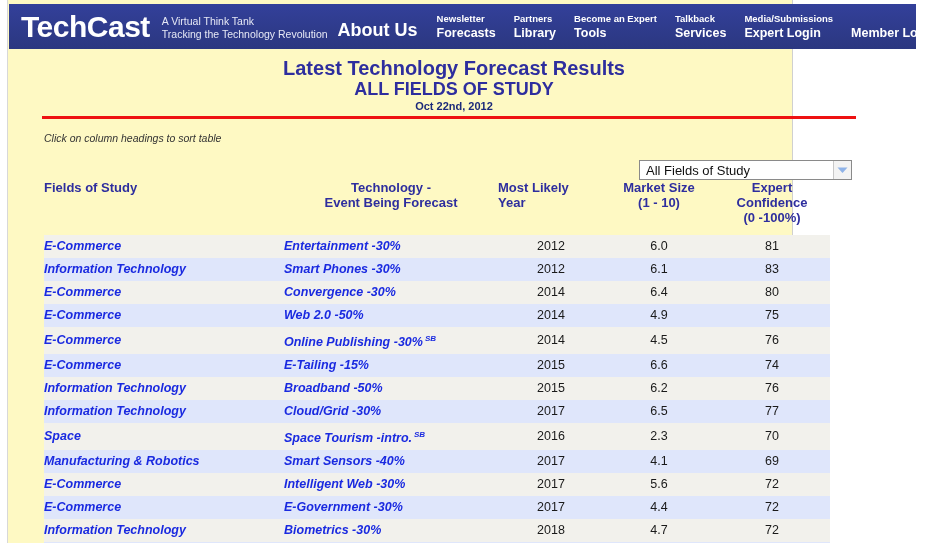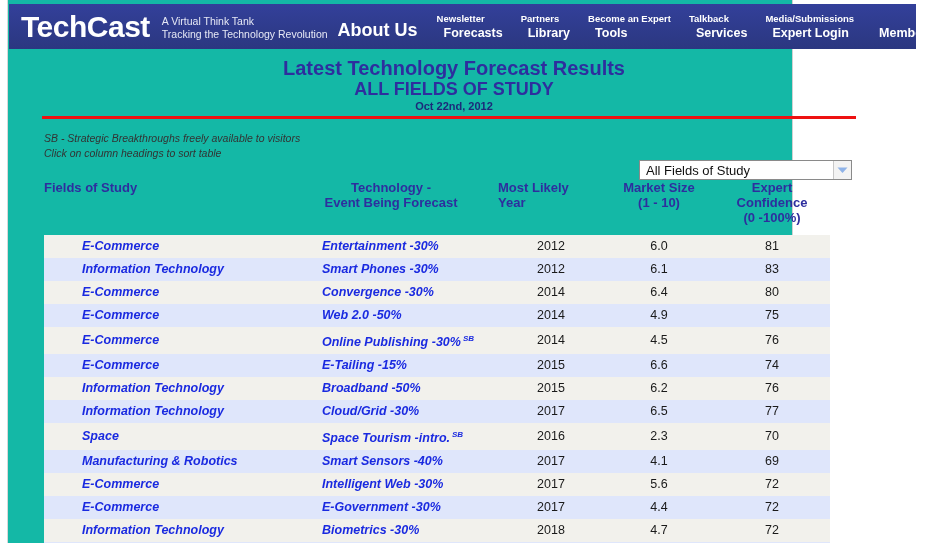--- a/index.html
+++ b/index.html
@@ -13,21 +13,21 @@
     overflow: hidden;
     background: #ffffff;
     font-family: "Liberation Sans", sans-serif;
     -webkit-font-smoothing: antialiased;
   }
 
   .page-frame {
     position: relative;
     width: 804px;
     height: 543px;
-    background: #14b8a6;
+    background: #fef9c3;
     box-sizing: border-box;
   }
 
   
   .rail-left {
     position: absolute;
     left: 0; top: 0;
     width: 8px; height: 543px;
     background: #ffffff;
     border-right: 1px solid #d8d8d8;
@@ -90,21 +90,20 @@
     text-decoration: none;
     cursor: pointer;
   }
   .nav-bottom {
     color: #ffffff;
     font-size: 12.5px;
     font-weight: bold;
     line-height: 16px;
     text-decoration: none;
     cursor: pointer;
-    margin-left: 7px;
   }
   .nav-single {
     color: #ffffff;
     font-size: 18px;
     font-weight: bold;
     line-height: 16px;
     text-decoration: none;
     padding: 0 10px;
     white-space: nowrap;
     cursor: pointer;
@@ -252,21 +251,20 @@
   .cell-year { text-align: center; }
 
   a.dlink {
     color: #1a2ae0;
     font-weight: bold;
     font-style: italic;
     text-decoration: none;
     font-size: 12.5px;
     white-space: nowrap;
     cursor: pointer;
-    padding-left: 38px;
   }
 
   sup.sb {
     font-size: 8px;
     font-weight: bold;
     font-style: italic;
     color: #1a2ae0;
     vertical-align: super;
     margin-left: 2px;
   }
@@ -325,21 +323,20 @@
     </div>
 
   </div>
 
   <div class="title-main">Latest Technology Forecast Results</div>
   <div class="title-sub">ALL FIELDS OF STUDY</div>
   <div class="title-date">Oct 22nd, 2012</div>
   <div class="red-rule"></div>
 
   <div class="notes">
-    <div>SB - Strategic Breakthroughs freely available to visitors</div>
     <div>Click on column headings to sort table</div>
   </div>
 
   <div class="field-select">
     <span class="sel-label">All Fields of Study</span>
     <span class="sel-arrow">
       <svg width="11" height="7" viewBox="0 0 11 7" aria-hidden="true">
         <path d="M0.5 0.5 L5.5 6 L10.5 0.5 Z" fill="#8fb3e8"></path>
       </svg>
     </span>

